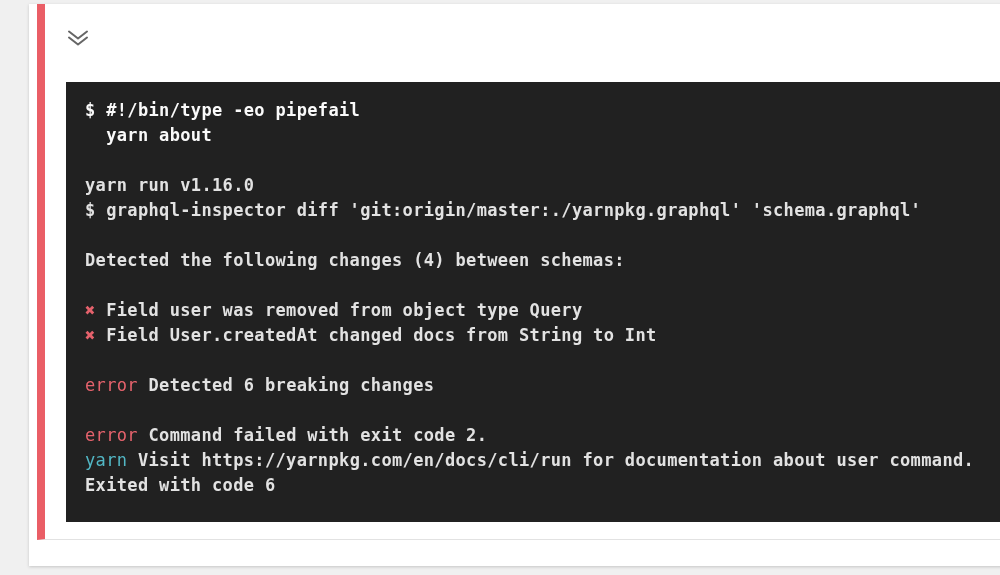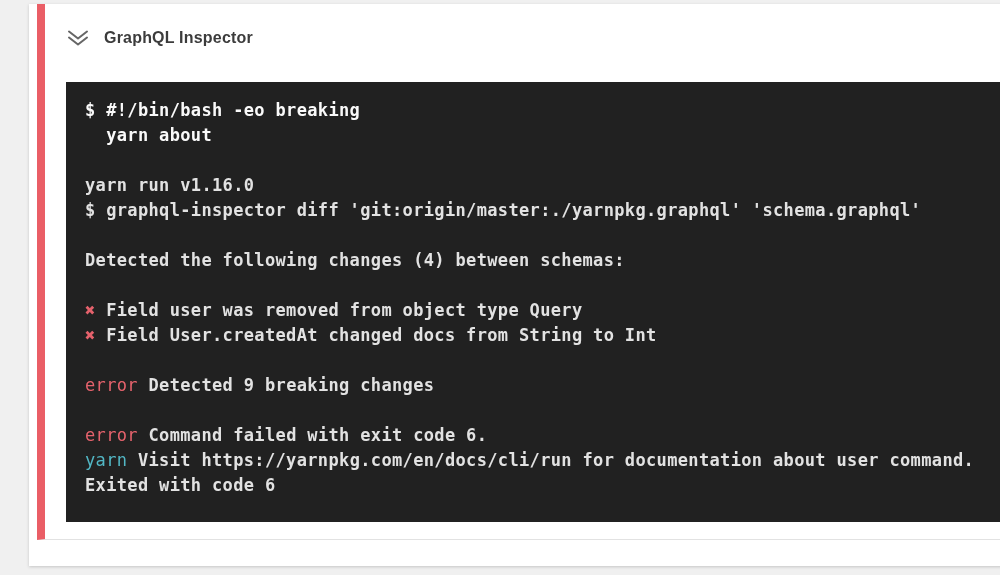--- a/index.html
+++ b/index.html
@@ -80,36 +80,35 @@
 <div class="card">
   <div class="step">
 
     <div class="step-header">
       <span class="chevron">
         <svg width="24" height="20" viewBox="0 0 24 20" aria-hidden="true">
           <path d="M3 3.5 L12 10.5 L21 3.5" fill="none" stroke="currentColor" stroke-width="2" stroke-linecap="round" stroke-linejoin="round"></path>
           <path d="M3 9.5 L12 16.5 L21 9.5" fill="none" stroke="currentColor" stroke-width="2" stroke-linecap="round" stroke-linejoin="round"></path>
         </svg>
       </span>
-      <span class="step-title">GraphQL Inspector</span>
     </div>
 
     <div class="terminal" id="terminal">
-        <div class="t-line"><span class="seg-command">$ #!/bin/bash -eo breaking</span></div>
+        <div class="t-line"><span class="seg-command">$ #!/bin/type -eo pipefail</span></div>
         <div class="t-line"><span class="seg-command">  yarn about</span></div>
         <div class="t-line"></div>
         <div class="t-line"><span class="seg-plain">yarn run v1.16.0</span></div>
         <div class="t-line"><span class="seg-plain">$ graphql-inspector diff 'git:origin/master:./yarnpkg.graphql' 'schema.graphql'</span></div>
         <div class="t-line"></div>
         <div class="t-line"><span class="seg-plain">Detected the following changes (4) between schemas:</span></div>
         <div class="t-line"></div>
         <div class="t-line"><span class="seg-error">✖</span><span class="seg-plain"> Field user was removed from object type Query</span></div>
         <div class="t-line"><span class="seg-error">✖</span><span class="seg-plain"> Field User.createdAt changed docs from String to Int</span></div>
         <div class="t-line"></div>
-        <div class="t-line"><span class="seg-error">error</span><span class="seg-plain"> Detected 9 breaking changes</span></div>
+        <div class="t-line"><span class="seg-error">error</span><span class="seg-plain"> Detected 6 breaking changes</span></div>
         <div class="t-line"></div>
-        <div class="t-line"><span class="seg-error">error</span><span class="seg-plain"> Command failed with exit code 6.</span></div>
+        <div class="t-line"><span class="seg-error">error</span><span class="seg-plain"> Command failed with exit code 2.</span></div>
         <div class="t-line"><span class="seg-info">yarn</span><span class="seg-plain"> Visit https://yarnpkg.com/en/docs/cli/run for documentation about user command.</span></div>
         <div class="t-line"><span class="seg-plain">Exited with code 6</span></div>
       </div>
 
   </div>
 </div>
 
 </body></html>

